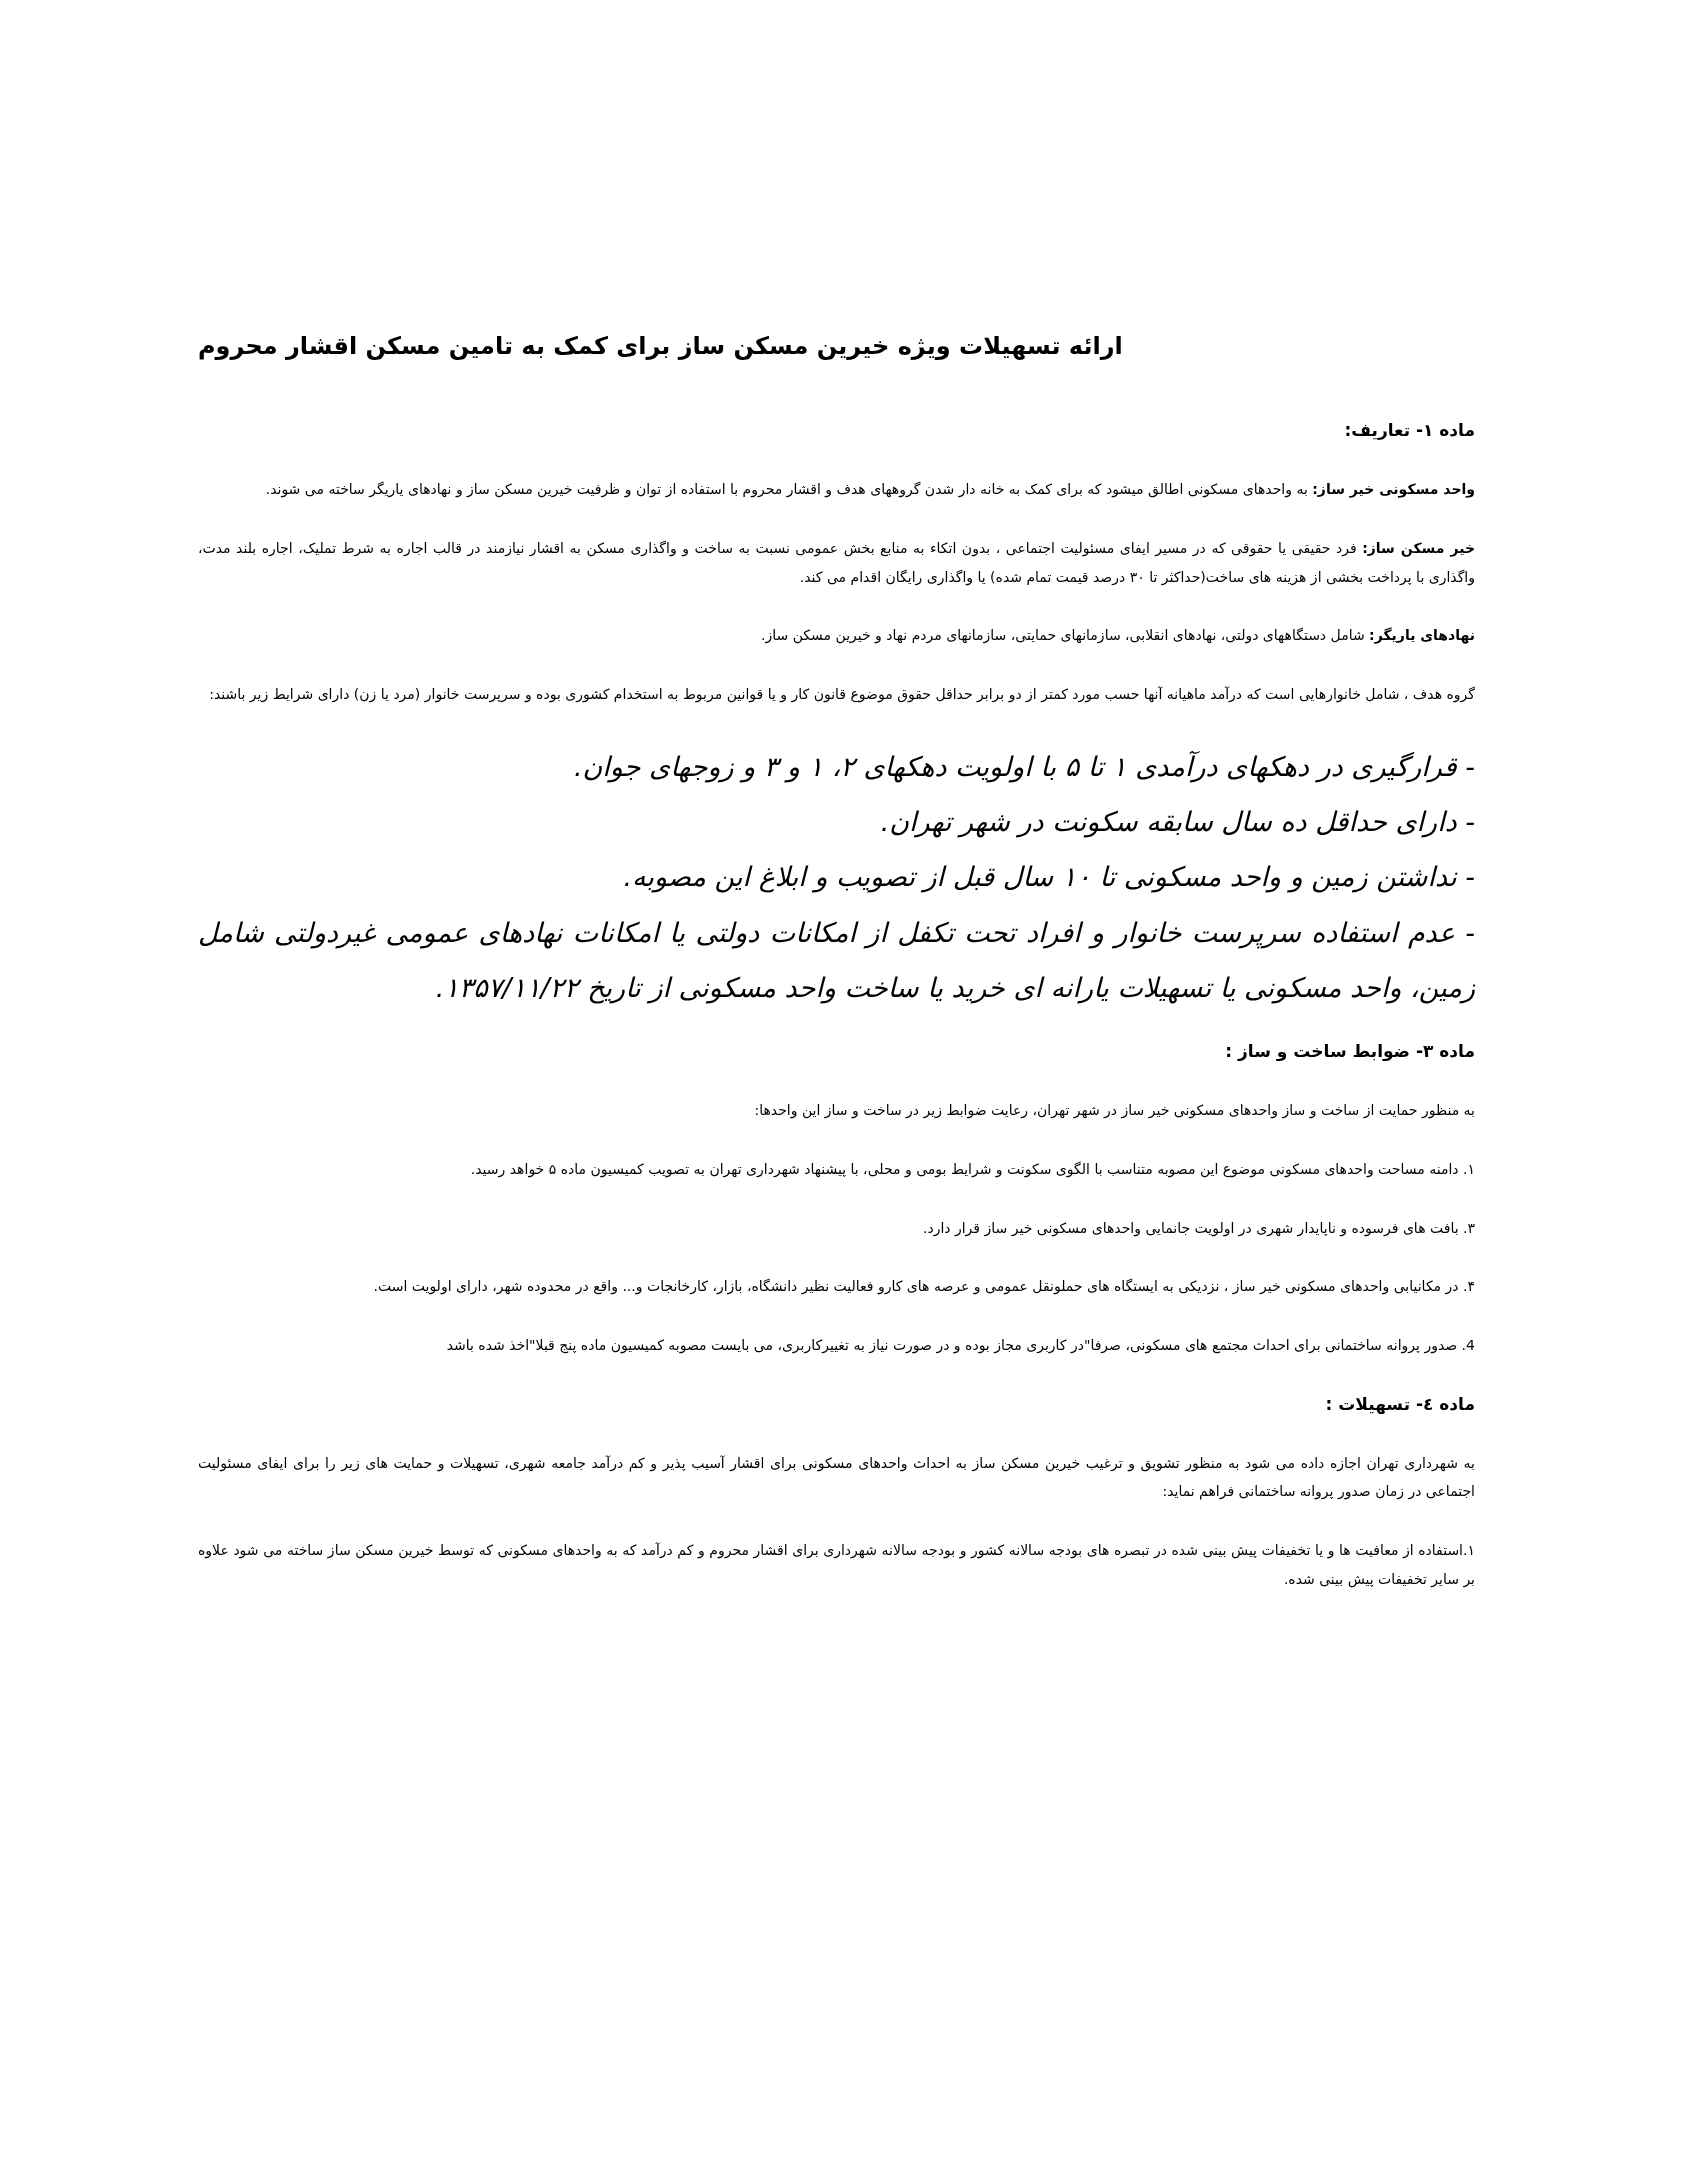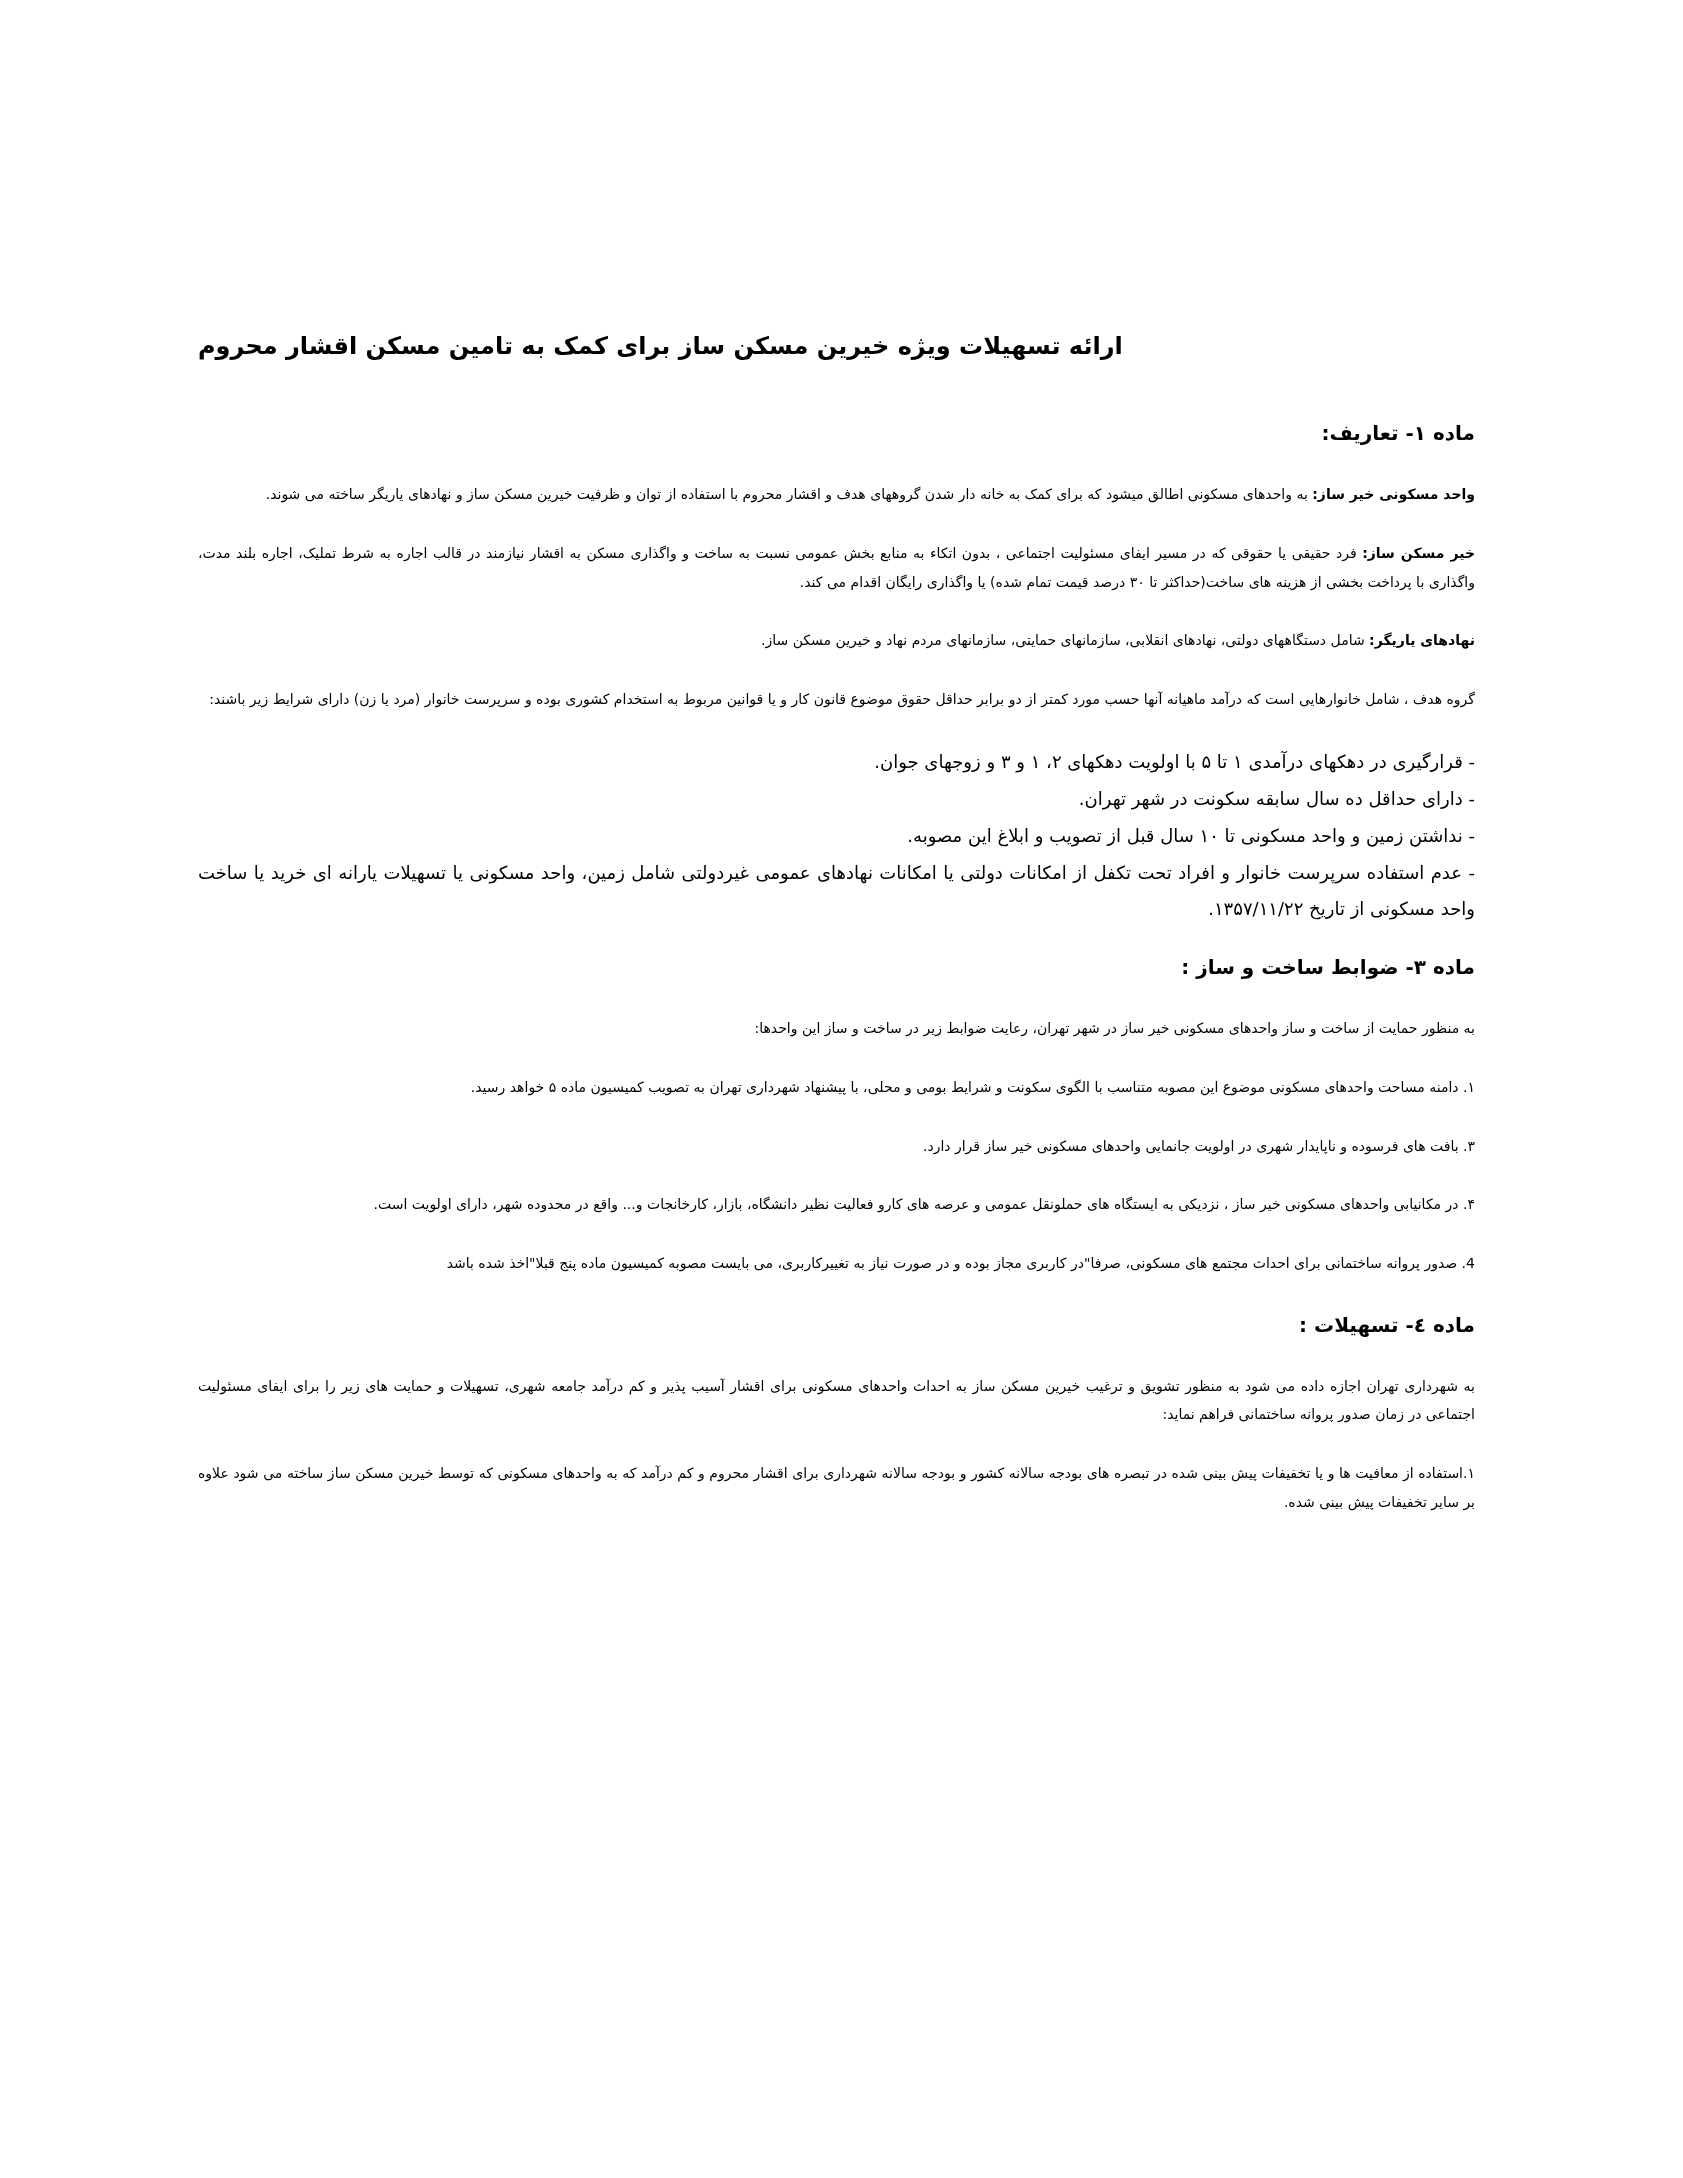--- a/index.html
+++ b/index.html
@@ -22,40 +22,41 @@
   }
   .doc-title {
     text-align: left;
     font-weight: bold;
     font-size: 24px;
     line-height: 1.6;
     margin: 0 0 51px 0;
   }
   .heading {
     font-weight: bold;
-    font-size: 20px;
+    font-size: 17px;
     line-height: 1.7;
     margin: 0 0 30px 0;
     text-align: right;
   }
   .para {
     font-size: 14px;
     line-height: 2.05;
     text-align: justify;
     text-justify: inter-word;
     margin: 0 0 30px 0;
   }
   .para b, .lead {
     font-weight: bold;
   }
   .list-block {
-    font-size: 18px;
+    font-size: 27px;
     line-height: 2.05;
     text-align: justify;
     margin: 0 0 22px 0;
+    font-style: italic;
   }
   .list-block .line {
     display: block;
     text-align: justify;
   }
 </style>
 </head>
 <body>
 
 <div class="page">

